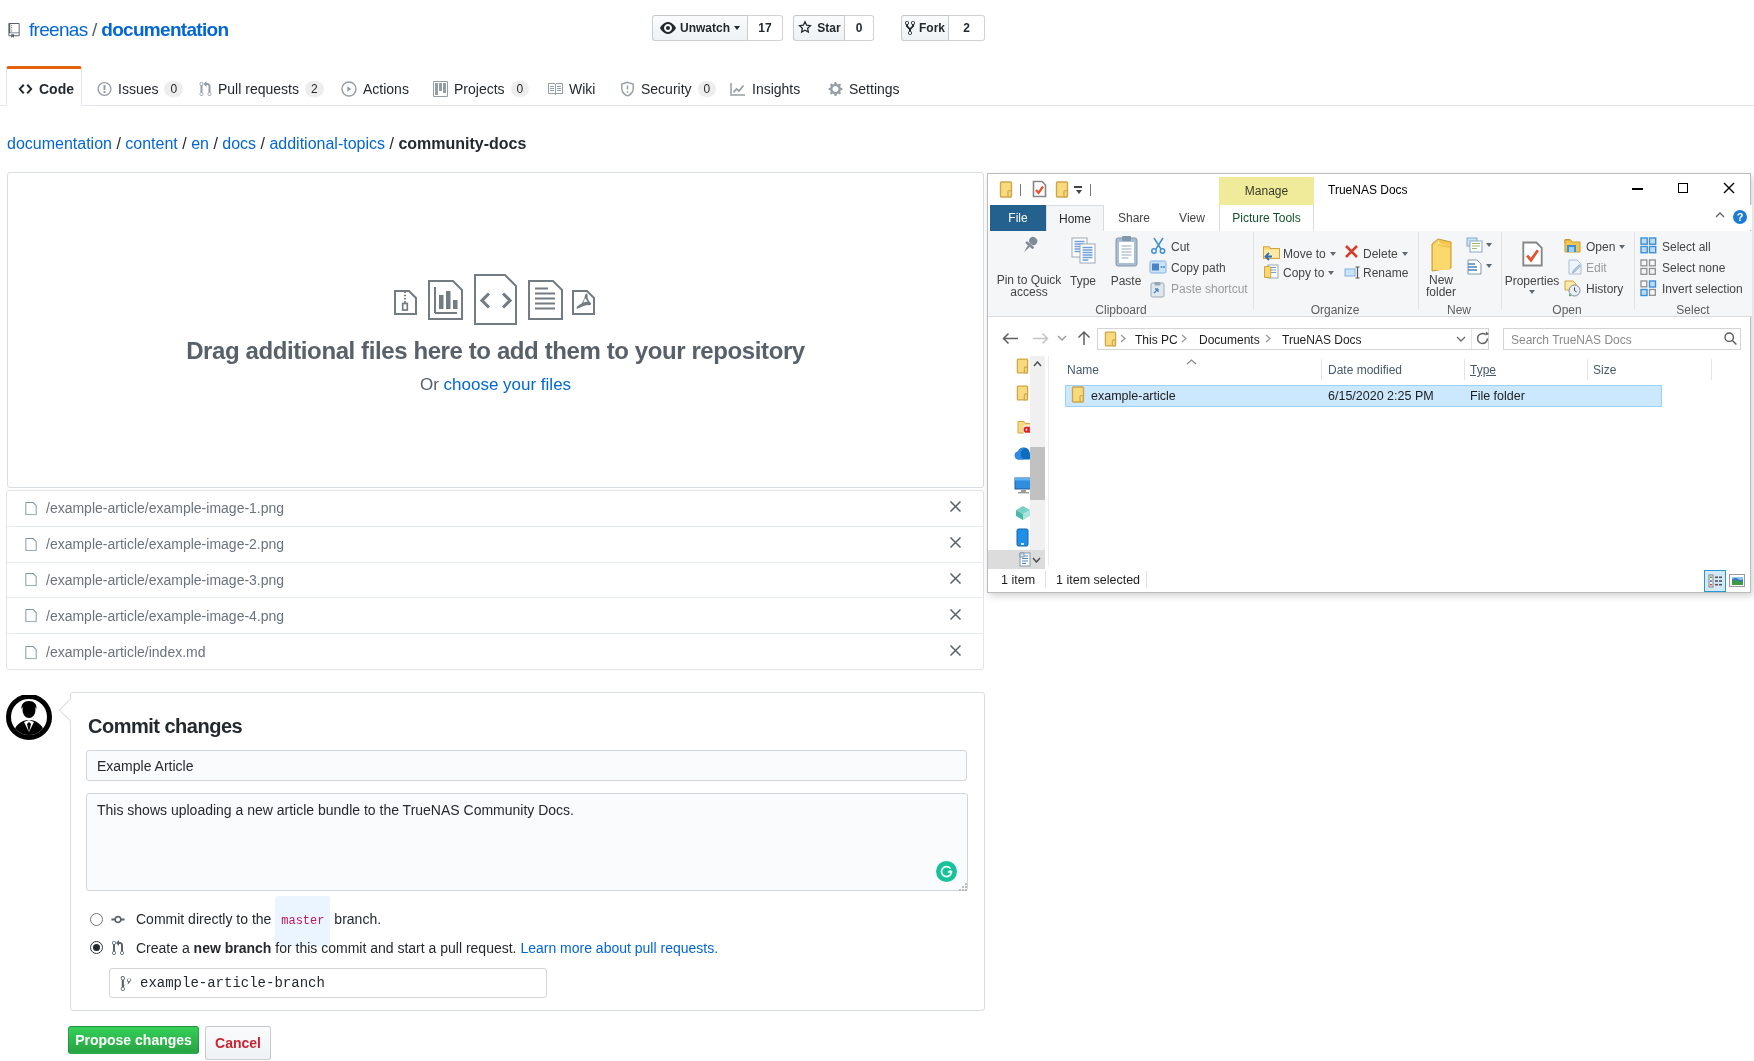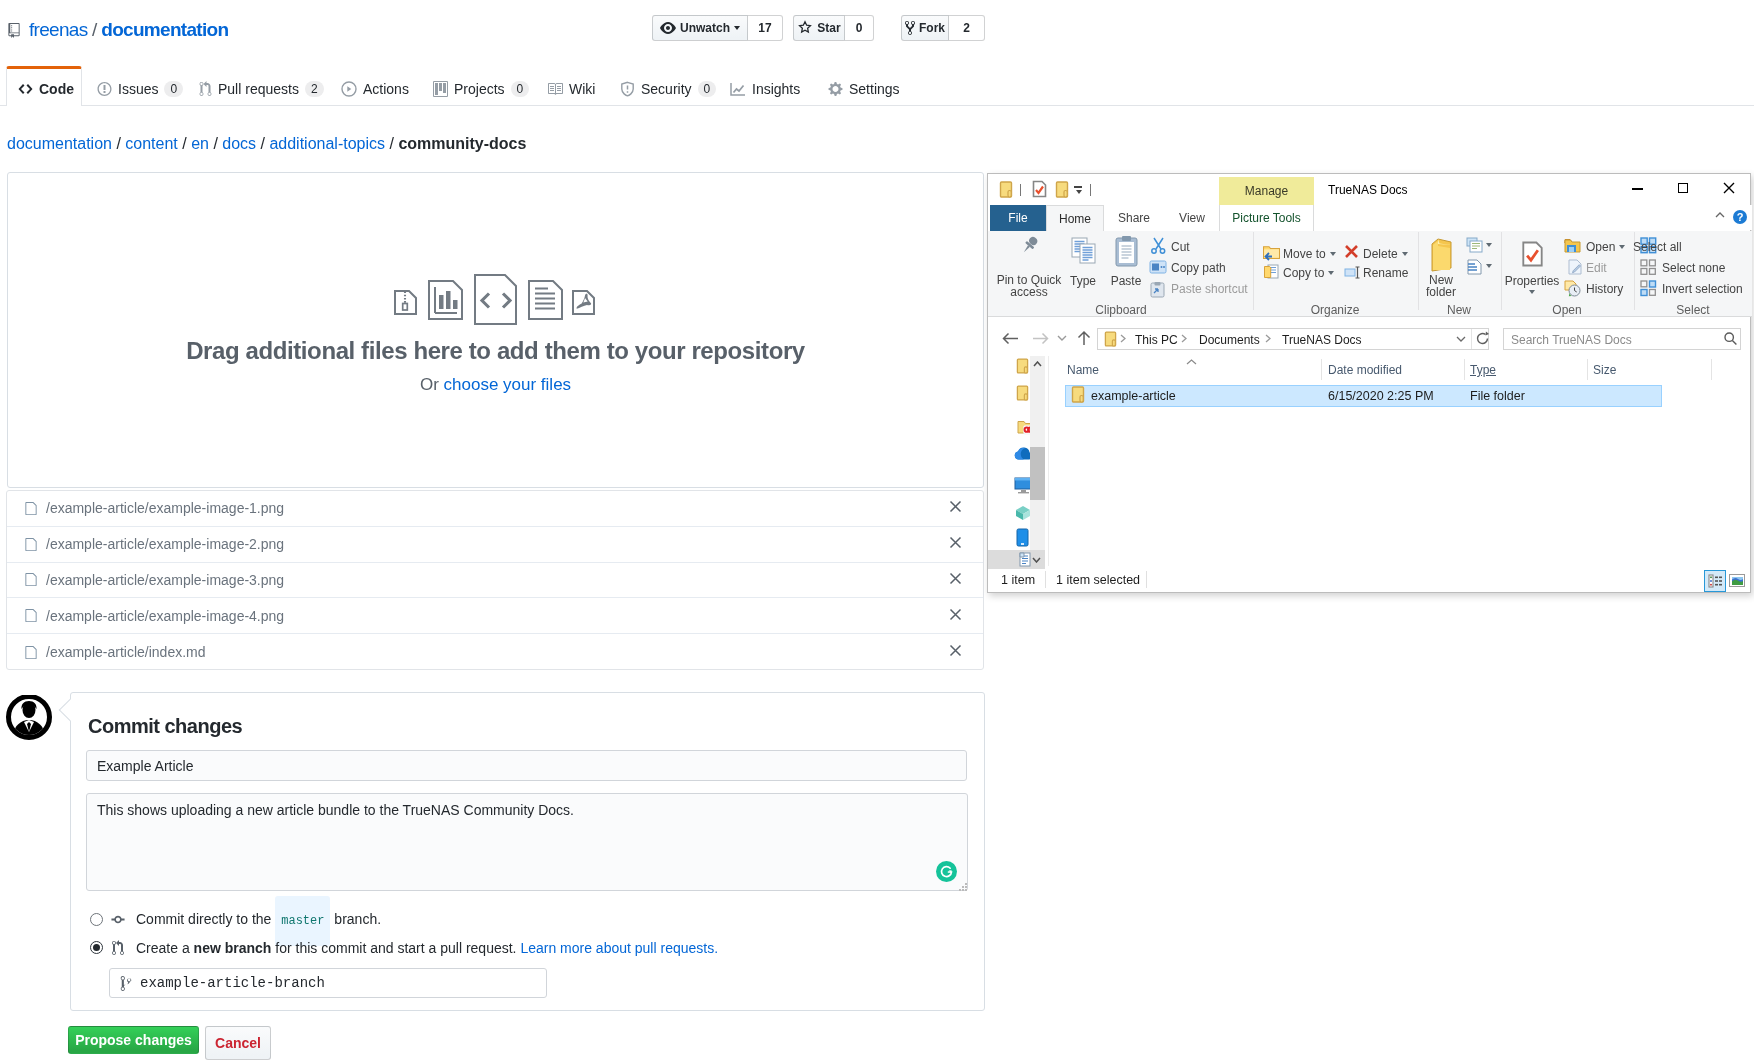--- a/index.html
+++ b/index.html
@@ -170,21 +170,21 @@
           <rect x="4" y="6" width="2" height="2"></rect>
           <rect x="7" y="6" width="2" height="2"></rect>
         </g>
       </svg>
 </div>
 <div class="ghinput" style="left:86px;top:750px;width:881px;height:31px;display:flex;align-items:center;padding:0 10px;">Example Article</div>
 <div class="abs" style="left:90px;top:913px;width:13px;height:13px;border:1px solid #6e747a;border-radius:50%;background:#fff;"></div>
 <svg class="abs" style="left:110px;top:912px" width="16" height="15" viewBox="0 0 14 16" fill="#586069">
       <path d="M10.86 7c-.45-1.72-2-3-3.86-3-1.86 0-3.41 1.28-3.86 3H0v2h3.14c.45 1.72 2 3 3.86 3 1.86 0 3.41-1.28 3.86-3H14V7h-3.14zM7 10.2c-1.22 0-2.2-.98-2.2-2.2 0-1.22.98-2.2 2.2-2.2 1.22 0 2.2.98 2.2 2.2 0 1.22-.98 2.2-2.2 2.2z"></path>
     </svg>
-<div class="abs" style="left:136px;top:911px;font-size:14px;color:#24292e;">Commit directly to the <span class="mono" style="background:#eaf5ff;color:#0f766e;font-size:12px;padding:18px 6px;border-radius:3px;">master</span> branch.</div>
+<div class="abs" style="left:136px;top:911px;font-size:14px;color:#24292e;">Commit directly to the <span class="mono" style="background:#eaf5ff;color:#be185d;font-size:12px;padding:18px 6px;border-radius:3px;">master</span> branch.</div>
 <div class="abs" style="left:90px;top:941px;width:13px;height:13px;border:1px solid #2f363d;border-radius:50%;background:#fff;"></div>
 <div class="abs" style="left:93px;top:944px;width:7px;height:7px;border-radius:50%;background:#24292e;"></div>
 <svg class="abs" style="left:111px;top:940px" width="14" height="16" viewBox="0 0 12 16" fill="#586069">
       <path d="M11 11.28V5c-.03-.78-.34-1.47-.94-2.06C9.46 2.35 8.78 2.03 8 2H7V0L4 3l3 3V4h1c.27.02.48.11.69.31.21.2.3.42.31.69v6.28A1.993 1.993 0 0 0 10 15a1.993 1.993 0 0 0 1-3.72zm-1 2.92c-.66 0-1.2-.55-1.2-1.2 0-.65.55-1.2 1.2-1.2.65 0 1.2.55 1.2 1.2 0 .65-.55 1.2-1.2 1.2zM4 3c0-1.11-.89-2-2-2a1.993 1.993 0 0 0-1 3.72v6.56A1.993 1.993 0 0 0 2 15a1.993 1.993 0 0 0 1-3.72V4.72c.59-.34 1-.98 1-1.72zm-.8 10c0 .66-.55 1.2-1.2 1.2-.65 0-1.2-.55-1.2-1.2 0-.65.55-1.2 1.2-1.2.65 0 1.2.55 1.2 1.2zM2 4.2C1.34 4.2.8 3.65.8 3c0-.65.55-1.2 1.2-1.2.65 0 1.2.55 1.2 1.2 0 .65-.55 1.2-1.2 1.2z"></path>
     </svg>
 <div class="abs" style="left:136px;top:940px;font-size:14px;color:#24292e;">Create a <b>new branch</b> for this commit and start a pull request. <a class="blue">Learn more about pull requests.</a></div>
 <div class="ghinput" style="left:109px;top:968px;width:438px;height:30px;background:#fff;display:flex;align-items:center;padding:0 10px;gap:8px;">
   <svg width="12" height="17" viewBox="0 0 10 16" fill="#586069">
         <path d="M10 5c0-1.11-.89-2-2-2a1.993 1.993 0 0 0-1 3.72v.3c-.02.52-.23.98-.63 1.38-.4.4-.86.61-1.38.63-.83.02-1.48.16-2 .45V4.72a1.993 1.993 0 0 0-1-3.72C.88 1 0 1.89 0 3a2 2 0 0 0 1 1.72v6.56A1.993 1.993 0 0 0 2 15a1.993 1.993 0 0 0 1-3.72v-.3c.02-.52.23-.98.63-1.38.4-.4.86-.61 1.38-.63.83-.02 1.48-.16 2-.45.83-.38 1.42-1.15 1.86-2.3.7-.19 1.13-.87 1.13-1.72zM2 1.8c.66 0 1.2.55 1.2 1.2 0 .65-.55 1.2-1.2 1.2C1.35 4.2.8 3.65.8 3c0-.65.55-1.2 1.2-1.2zm0 12.4c-.66 0-1.2-.55-1.2-1.2 0-.65.55-1.2 1.2-1.2.65 0 1.2.55 1.2 1.2 0 .65-.55 1.2-1.2 1.2zm6-8.4c-.66 0-1.2-.55-1.2-1.2 0-.65.55-1.2 1.2-1.2.65 0 1.2.55 1.2 1.2 0 .65-.55 1.2-1.2 1.2z"></path>
       </svg>
@@ -372,21 +372,21 @@
   <div class="ritem" style="left:598px;top:108px;">History</div>
 
   <svg class="abs" style="left:652px;top:63px" width="17" height="17" viewBox="0 0 17 17">
         <g fill="#bfdcf5" stroke="#3f8fd6" stroke-width="1.4">
           <rect x="1" y="1" width="6.2" height="6.2"></rect>
           <rect x="9.5" y="1" width="6.2" height="6.2"></rect>
           <rect x="1" y="9.5" width="6.2" height="6.2"></rect>
           <rect x="9.5" y="9.5" width="6.2" height="6.2"></rect>
         </g>
       </svg>
-  <div class="ritem" style="left:645px;top:66px;">Select all</div>
+  <div class="ritem" style="left:674px;top:66px;">Select all</div>
   <svg class="abs" style="left:652px;top:85px" width="17" height="17" viewBox="0 0 17 17">
         <g fill="none" stroke="#8f8f8f" stroke-width="1.3">
           <rect x="1" y="1" width="5.8" height="5.8"></rect>
           <rect x="9.5" y="1" width="5.8" height="5.8"></rect>
           <rect x="1" y="9.5" width="5.8" height="5.8"></rect>
           <rect x="9.5" y="9.5" width="5.8" height="5.8"></rect>
         </g>
       </svg>
   <div class="ritem" style="left:674px;top:87px;">Select none</div>
   <svg class="abs" style="left:652px;top:106px" width="17" height="17" viewBox="0 0 17 17">

